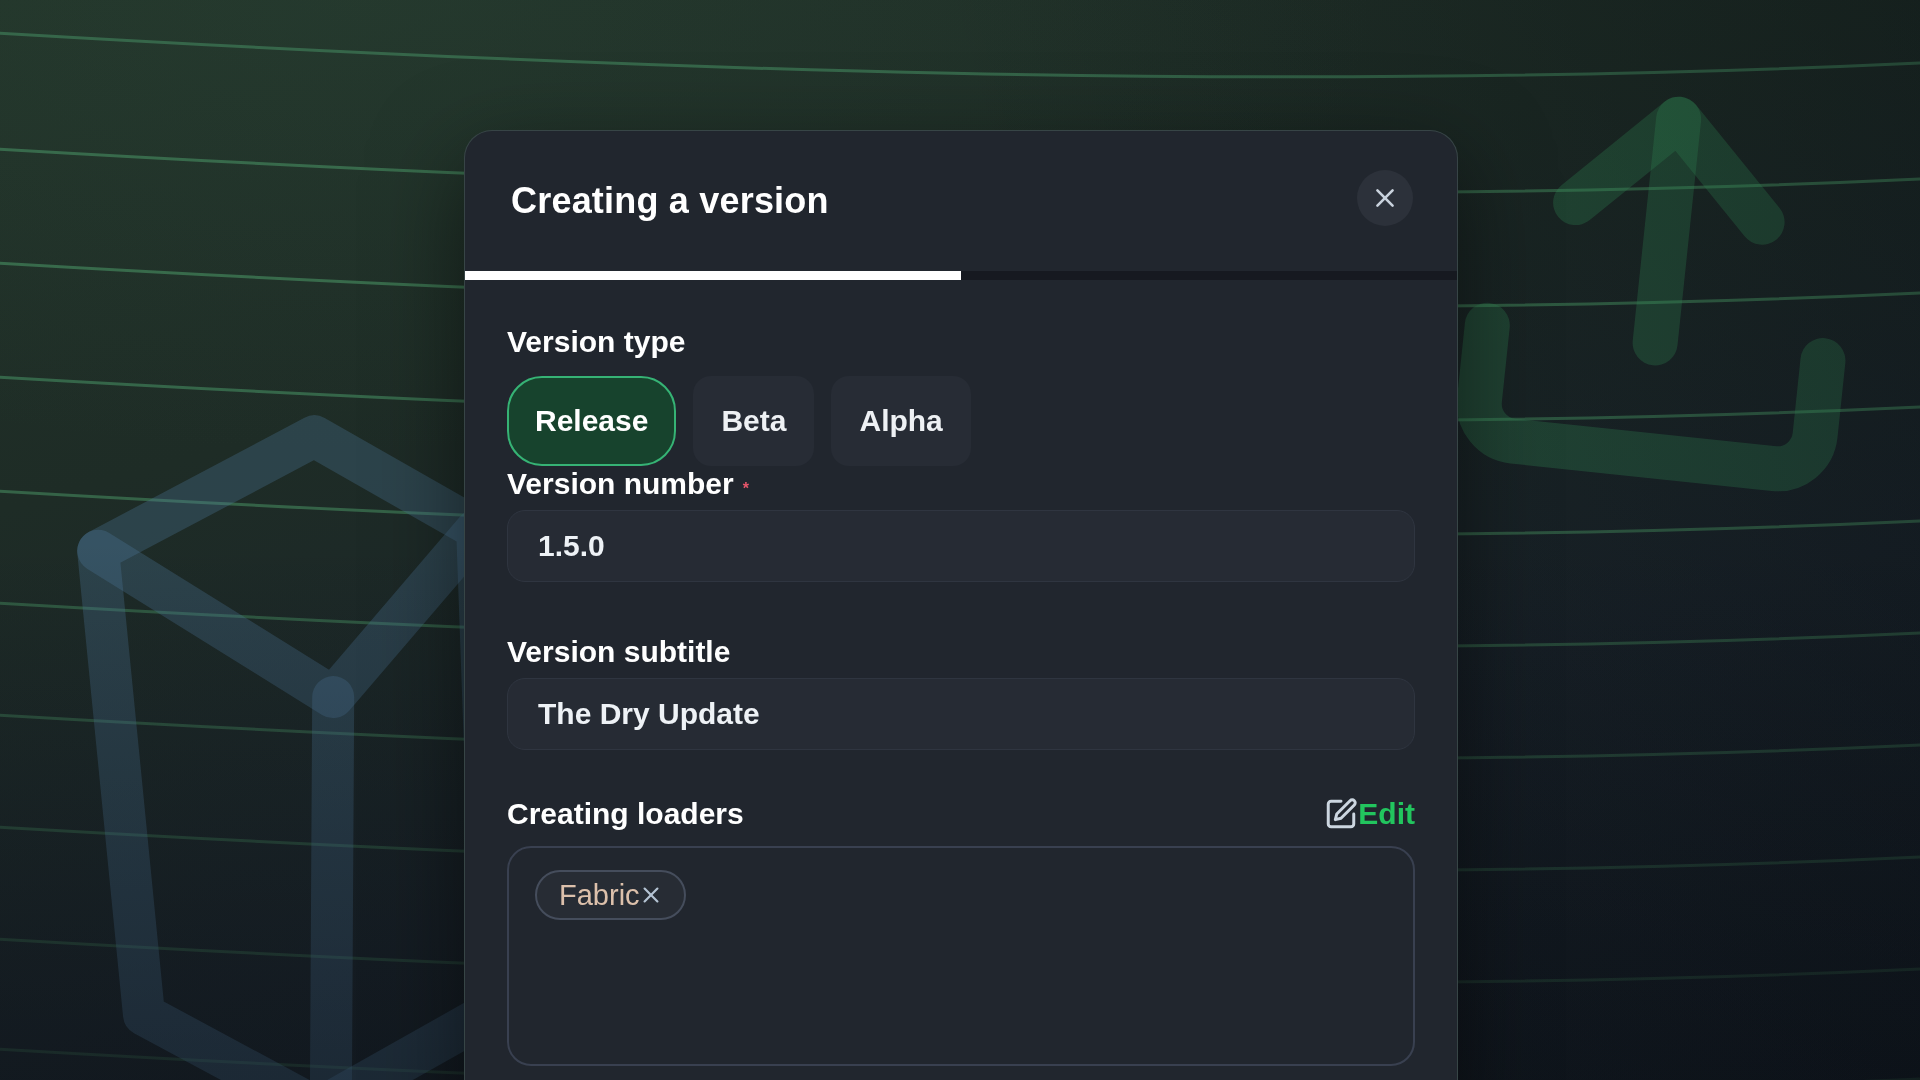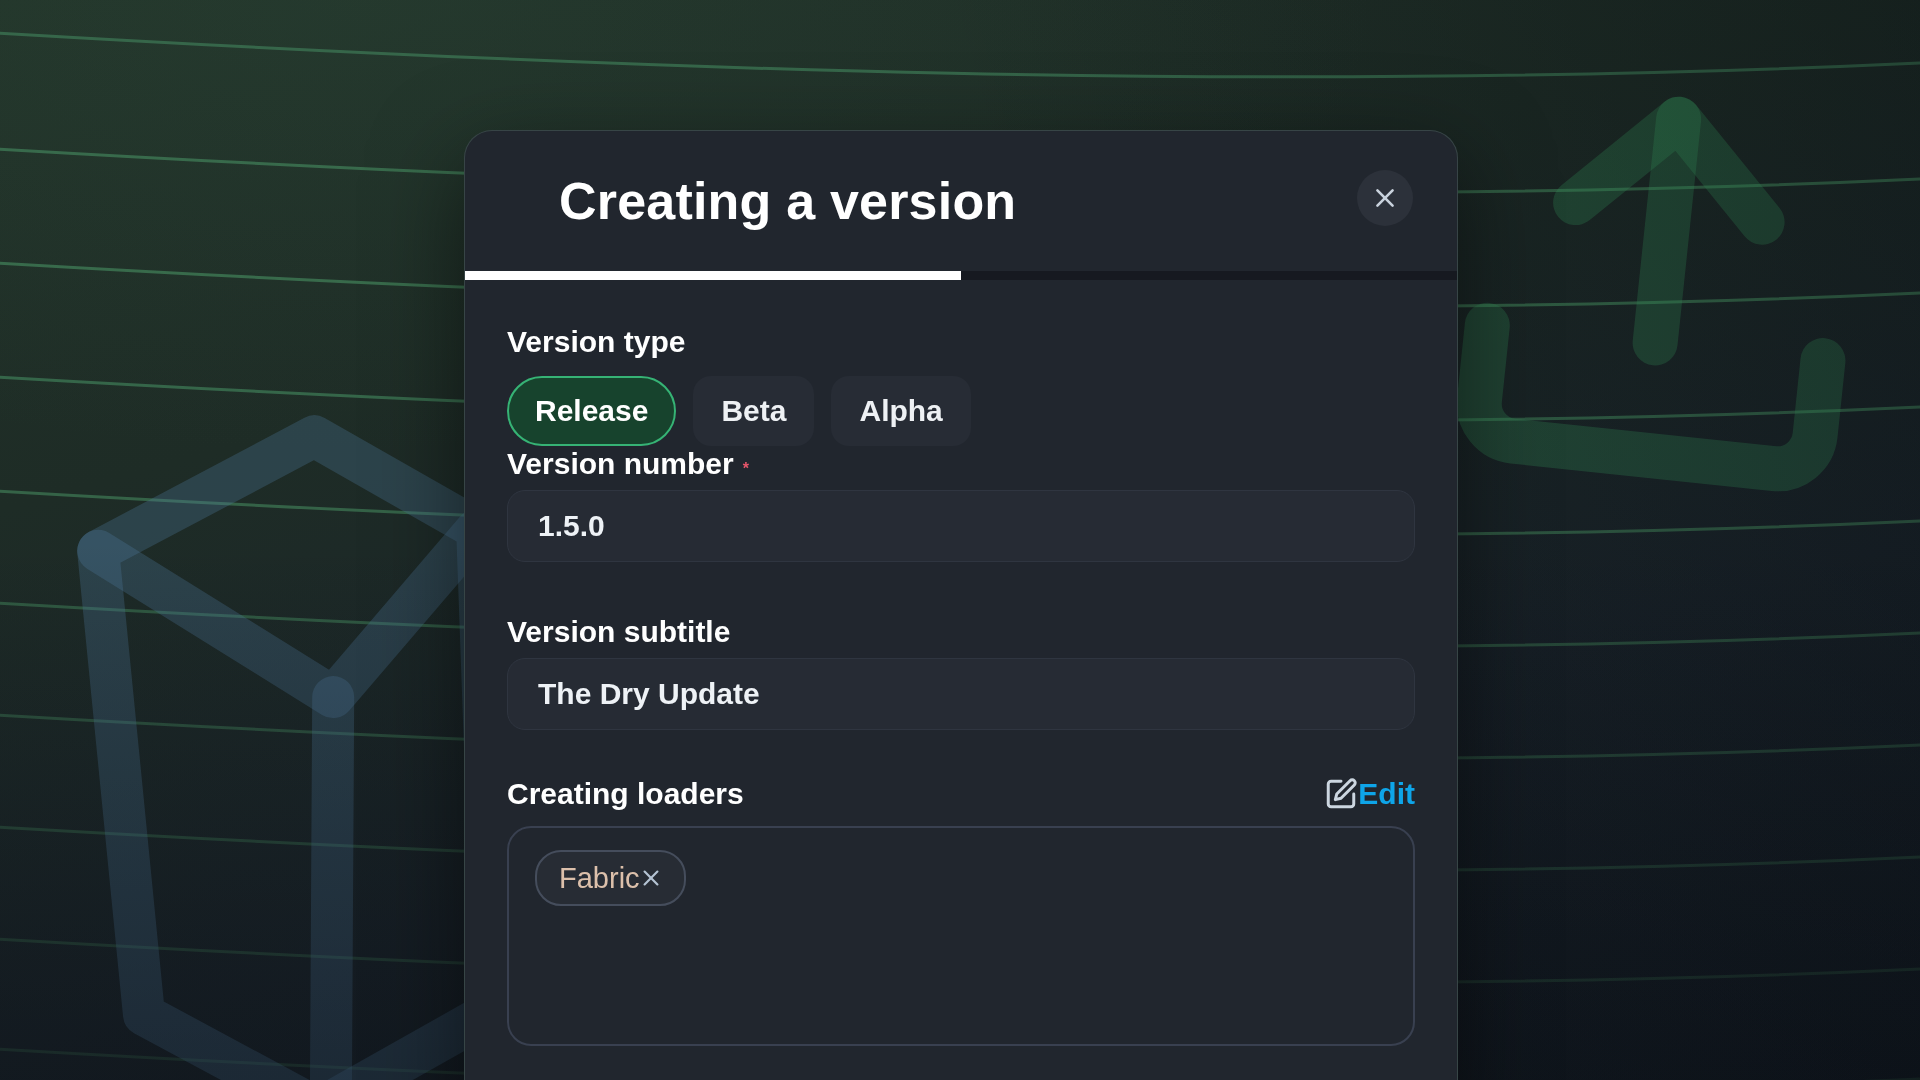--- a/index.html
+++ b/index.html
@@ -26,64 +26,64 @@
   }
 
   
   .modal {
     position:absolute; left:464px; top:130px; width:994px; height:1000px;
     background:#21262e; border:1px solid rgba(125,168,146,0.24);
     border-bottom:none; border-radius:28px 28px 0 0;
     box-shadow:0 30px 90px rgba(0,0,0,0.50);
   }
   .modal-header { position:relative; height:140px; display:flex; align-items:center; padding:0 46px; }
-  .modal-title { font-size:52px; font-weight:700; color:#ffffff; letter-spacing:0.2px;margin-left:48px; }
+  .modal-title { font-size:36px; font-weight:700; color:#ffffff; letter-spacing:0.2px; }
   .close-btn {
     position:absolute; top:39px; right:44px; width:56px; height:56px; border-radius:50%;
     background:#2c313a; border:none; cursor:pointer; display:flex; align-items:center; justify-content:center;
   }
   .close-btn svg { stroke:#c9d2dd; stroke-width:2.4; stroke-linecap:round; }
 
   .progress-track { width:100%; height:9px; background:rgba(8,11,16,0.45); }
   .progress-fill { height:100%; background:#ffffff; }
 
   .modal-body { padding:44px 42px 0 42px; }
   .field-label { font-size:30px; line-height:36px; font-weight:700; color:#ffffff; }
   .req-mark { color:#e7566b; font-weight:700; margin-left:9px; }
 
   .btn-row { margin-top:16px; display:flex; gap:17px; }
   .type-btn {
-    height:70px; padding:0 28px; border-radius:18px; border:none; cursor:pointer;
+    height:90px; padding:0 28px; border-radius:18px; border:none; cursor:pointer;
     background:#272c35; color:#eef1f4; font-size:30px; font-weight:700;
     font-family:inherit; display:flex; align-items:center;
   }
   .type-btn.selected { background:#17432d; border:2px solid #36b375; border-radius:35px; color:#ffffff; padding:0 26px; }
 
   .label-row { display:flex; align-items:baseline; }
   .text-field {
     margin-top:8px; width:100%; height:72px; border-radius:18px;
     background:#262b34; border:1px solid #2f3540; outline:none;
     padding:0 30px; font-size:30px; font-weight:600; color:#eef2f6; font-family:inherit;
   }
   .help-text { margin-top:26px; max-width:890px; font-size:30px; line-height:40px; font-weight:400; color:#9aa5b2; }
   .subtitle-label { margin-top:52px; }
 
   .loaders-head { margin-top:46px; display:flex; align-items:center; justify-content:space-between; }
   .edit-btn {
     display:flex; align-items:center; background:none; border:none; cursor:pointer;
-    color:#0ea5e9; font-size:30px; font-weight:700; font-family:inherit; padding:0;
+    color:#22c55e; font-size:30px; font-weight:700; font-family:inherit; padding:0;
   }
   .edit-btn svg { stroke:#ccd6e0; stroke-width:2.1; fill:none; stroke-linecap:round; stroke-linejoin:round; }
 
   .loaders-box {
     margin-top:14px; height:220px; border:2px solid #394050; border-radius:24px;
     padding:22px 26px; display:flex; align-items:flex-start;
   }
   .loader-chip {
-    display:inline-flex; align-items:center; height:56px; padding:0 22px;
+    display:inline-flex; align-items:center; height:50px; padding:0 22px;
     border:2px solid #454d5c; border-radius:26px; background:rgba(255,255,255,0.03); cursor:pointer;
   }
   .chip-label { font-size:29px; font-weight:500; color:#dcc0ab; }
   .chip-x { stroke:#b4c3d3; stroke-width:2.4; stroke-linecap:round; cursor:pointer; }
 </style>
 </head>
 <body>
 
 <div class="bg-layer">
   <svg class="bg-lines" width="1920" height="1080" viewBox="0 0 1920 1080">

